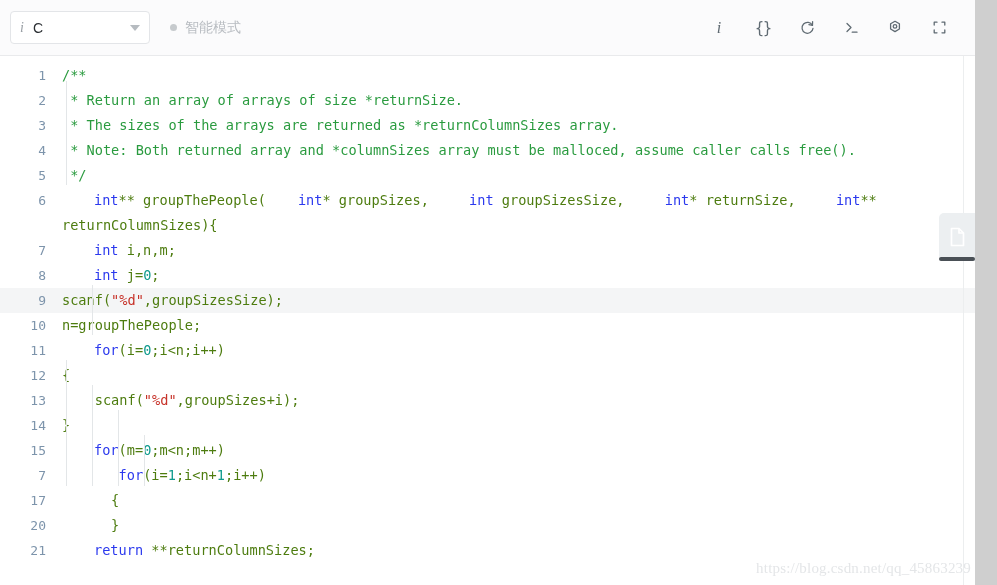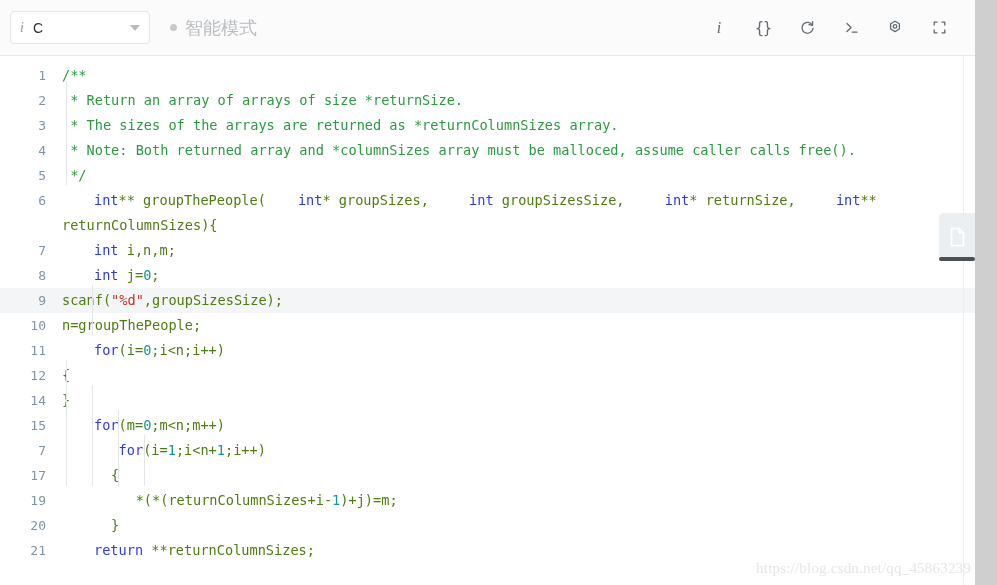--- a/index.html
+++ b/index.html
@@ -83,21 +83,21 @@
     margin-left: 20px;
     flex: 0 0 auto;
   }
   .mode-dot {
     width: 7px; height: 7px;
     border-radius: 50%;
     background: #c6cacd;
     margin-right: 8px;
   }
   .mode-label {
-    font-size: 18px;
+    font-size: 14px;
     color: #b9bdc2;
     font-family: "DejaVu Sans", "Liberation Sans", sans-serif;
   }
 
   .toolbar-spacer { flex: 1 1 auto; }
 
   .tool-icons {
     display: flex;
     align-items: center;
     gap: 0px;
@@ -367,38 +367,38 @@
         </div>
         <div class="row">
           <div class="gutter">11</div>
           <div class="code"><span class="c-kw">for</span><span class="c-pln">(i=</span><span class="c-num">0</span><span class="c-pln">;i&lt;n;i++)</span></div>
         </div>
         <div class="row">
           <div class="gutter">12</div>
           <div class="code"><span class="c-pln">{</span></div>
         </div>
         <div class="row">
+          <div class="gutter">13</div>
+          <div class="code"><span class="c-pln">    scanf(</span><span class="c-str">"%d"</span><span class="c-pln">,groupSizes+i);</span></div>
+        </div>
+        <div class="row">
           <div class="gutter">14</div>
           <div class="code"><span class="c-pln">}</span></div>
         </div>
         <div class="row">
           <div class="gutter">15</div>
           <div class="code"><span class="c-kw">for</span><span class="c-pln">(m=</span><span class="c-num">0</span><span class="c-pln">;m&lt;n;m++)</span></div>
         </div>
         <div class="row">
           <div class="gutter">7</div>
           <div class="code"><span class="c-pln">   </span><span class="c-kw">for</span><span class="c-pln">(i=</span><span class="c-num">1</span><span class="c-pln">;i&lt;n+</span><span class="c-num">1</span><span class="c-pln">;i++)</span></div>
         </div>
         <div class="row">
           <div class="gutter">17</div>
           <div class="code"><span class="c-pln">      {</span></div>
-        </div>
-        <div class="row">
-          <div class="gutter">19</div>
-          <div class="code"><span class="c-pln">         *(*(returnColumnSizes+i-</span><span class="c-num">1</span><span class="c-pln">)+j)=m;</span></div>
         </div>
         <div class="row">
           <div class="gutter">20</div>
           <div class="code"><span class="c-pln">      }</span></div>
         </div>
         <div class="row">
           <div class="gutter">21</div>
           <div class="code"><span class="c-kw">return</span><span class="c-pln"> **returnColumnSizes;</span></div>
         </div>
       </div>

